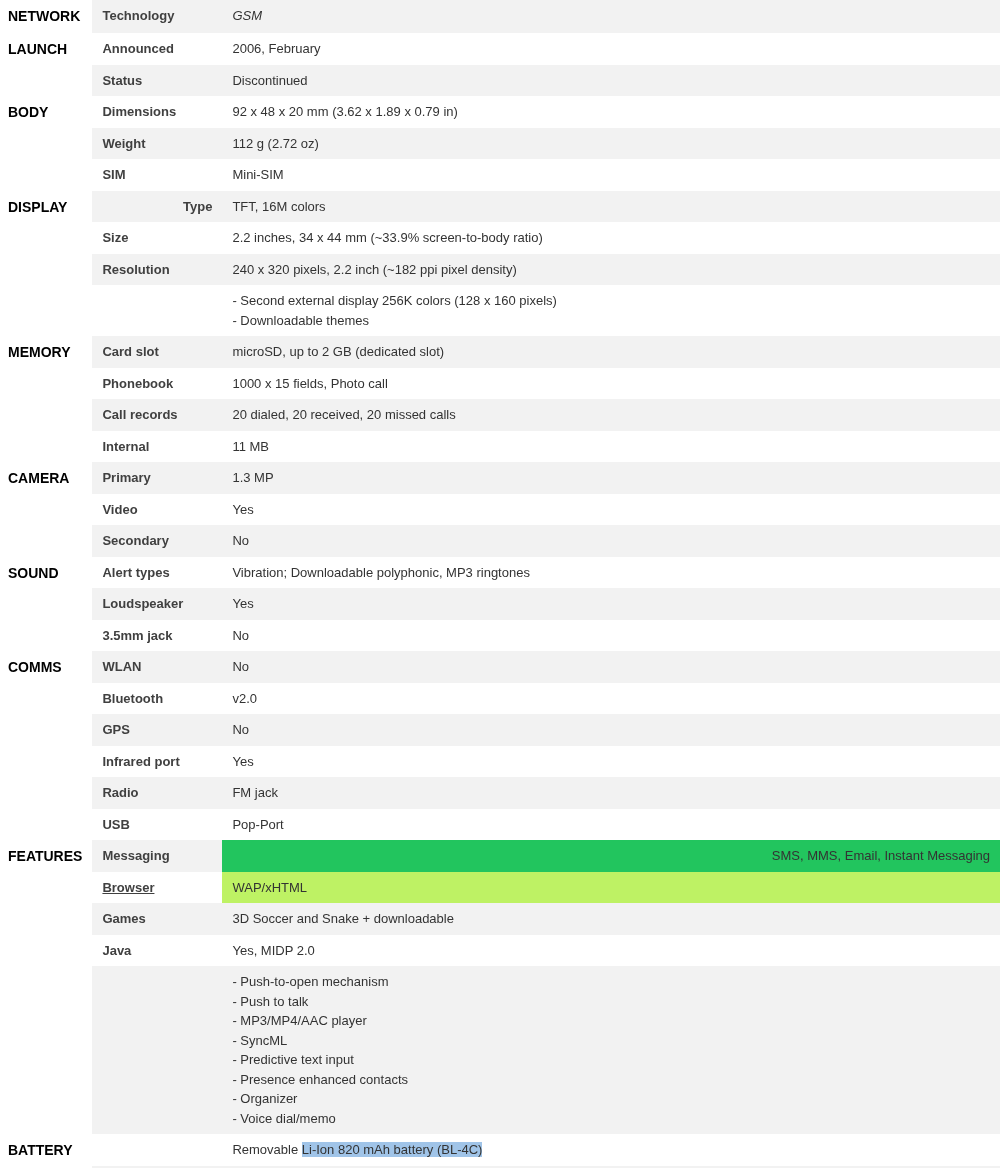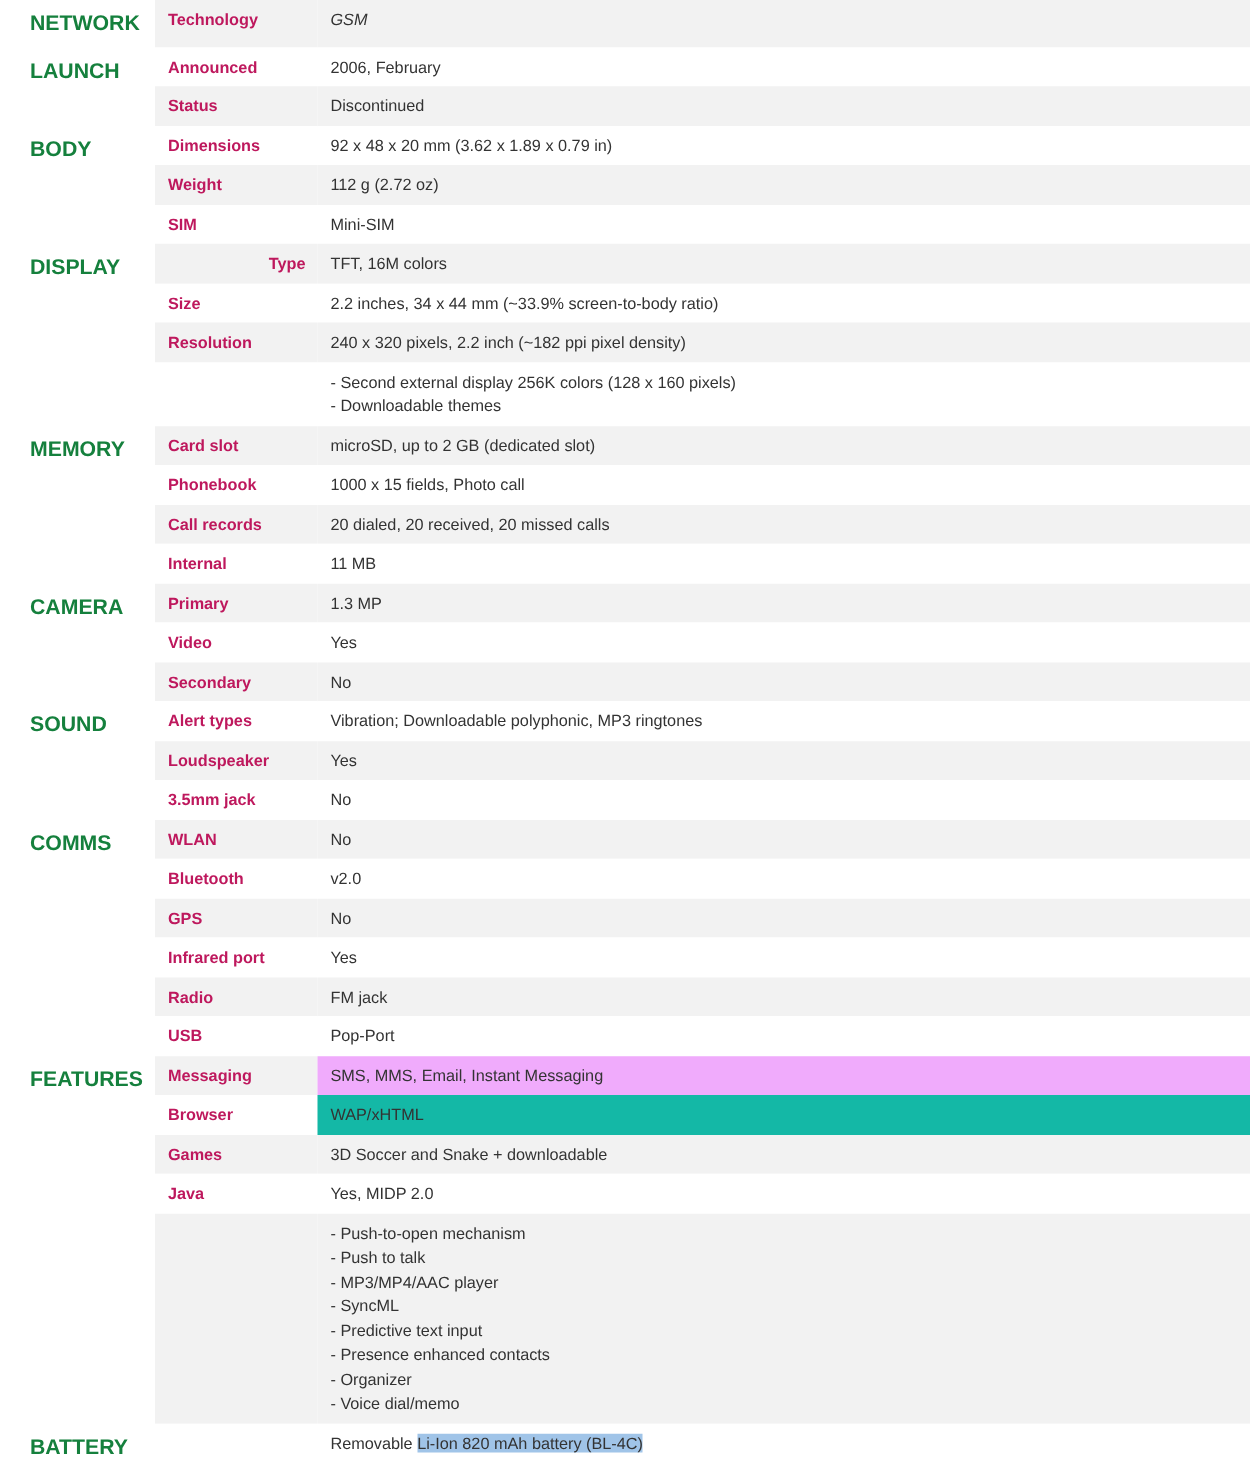--- a/index.html
+++ b/index.html
@@ -19,32 +19,32 @@
       line-height: 1.5;
     }
     tr:nth-child(even) td {
       background-color: #f2f2f2;
     }
     tr:nth-child(odd) td {
       background-color: #fff;
     }
     .category-cell {
       background-color: #fff !important;
-      color: #15803d;
+      color: #000000;
       font-weight: bold;
-      font-size: 17px;
+      font-size: 14px;
       text-transform: uppercase;
       white-space: nowrap;
       width: 90px;
       min-width: 90px;
-      padding-left: 24px;
+      padding-left: 8px;
     }
     .label-cell {
       font-weight: bold;
-      color: #be185d;
+      color: #404040;
       width: 130px;
       min-width: 130px;
     }
     .value-cell {
       color: #333;
     }
     .highlight {
       background-color: #a0c4e8;
     }
   </style>
@@ -161,25 +161,25 @@
         <td class="label-cell" style="background-color: rgb(242, 242, 242);">Radio</td>
         <td class="value-cell" style="background-color: rgb(242, 242, 242);">FM jack</td>
       </tr>
       <tr>
         <td class="label-cell" style="background-color: rgb(255, 255, 255);">USB</td>
         <td class="value-cell" style="background-color: rgb(255, 255, 255);">Pop-Port</td>
       </tr>
       <tr>
         <td class="category-cell" rowspan="5">FEATURES</td>
         <td class="label-cell" style="background-color: rgb(242, 242, 242);">Messaging</td>
-        <td class="value-cell" style="background-color: #f0abfc;">SMS, MMS, Email, Instant Messaging</td>
-      </tr>
-      <tr>
-        <td class="label-cell" style="background-color: rgb(255, 255, 255);">Browser</td>
-        <td class="value-cell" style="background-color: #14b8a6;">WAP/xHTML</td>
+        <td class="value-cell" style="background-color: #22c55e; text-align: right;">SMS, MMS, Email, Instant Messaging</td>
+      </tr>
+      <tr>
+        <td class="label-cell" style="background-color: rgb(255, 255, 255); text-decoration: underline;">Browser</td>
+        <td class="value-cell" style="background-color: #bef264;">WAP/xHTML</td>
       </tr>
       <tr>
         <td class="label-cell" style="background-color: rgb(242, 242, 242);">Games</td>
         <td class="value-cell" style="background-color: rgb(242, 242, 242);">3D Soccer and Snake + downloadable</td>
       </tr>
       <tr>
         <td class="label-cell" style="background-color: rgb(255, 255, 255);">Java</td>
         <td class="value-cell" style="background-color: rgb(255, 255, 255);">Yes, MIDP 2.0</td>
       </tr>
       <tr>

